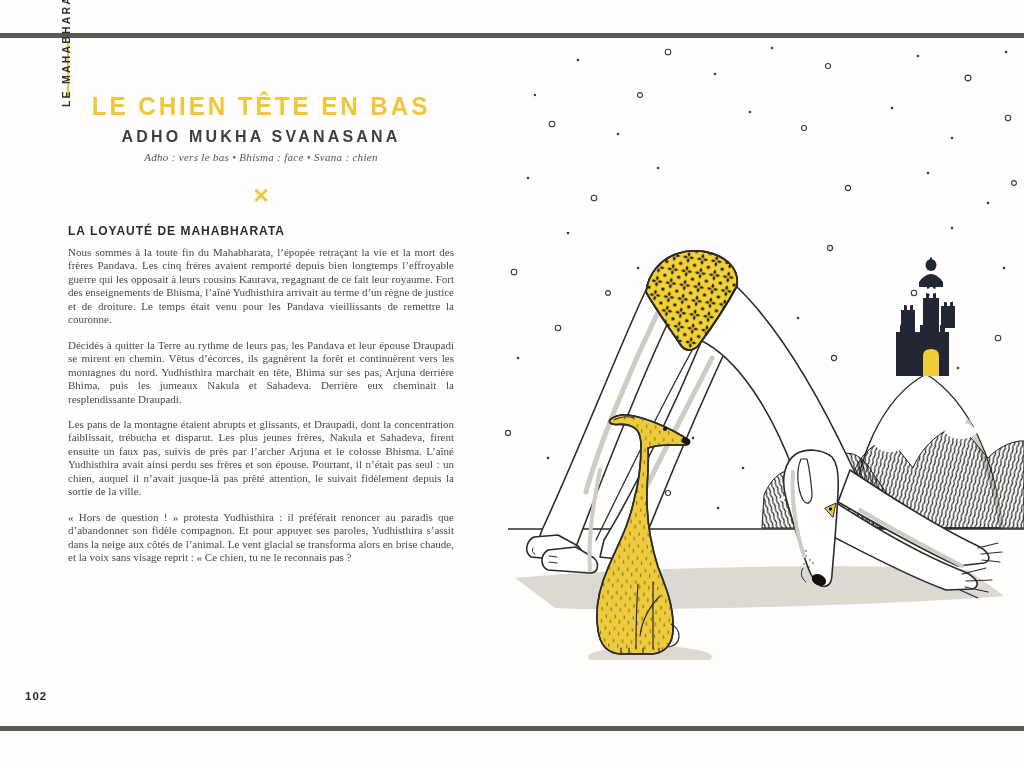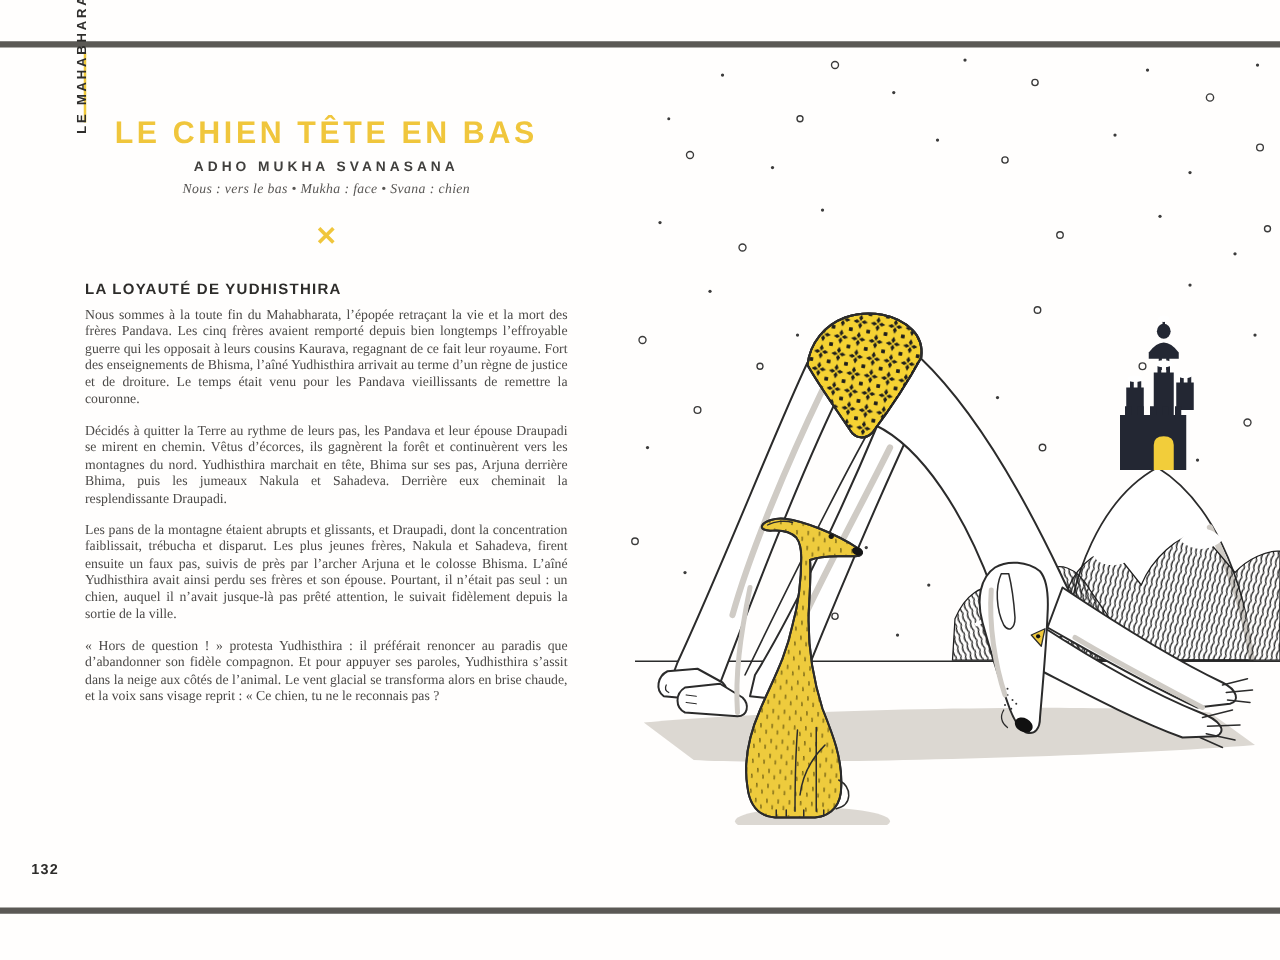--- a/index.html
+++ b/index.html
@@ -8,21 +8,21 @@
   .bar{position:absolute;left:0;width:1024px;height:5px;background:#5b5955;}
   .bar.top{top:33px;}
   .bar.bottom{top:726px;}
   .spine-line{position:absolute;left:67px;top:42px;width:2px;height:56px;background:#f0c93a;}
   .spine-text{position:absolute;left:60px;top:100px;width:14px;
       font-size:10.5px;font-weight:bold;letter-spacing:2.2px;color:#2f2e2c;
       transform:rotate(-90deg) translate(-50%,0);transform-origin:0 0;white-space:nowrap;}
   .header-block{position:absolute;left:68px;top:92px;width:386px;text-align:center;}
   .pose-title{margin:0;font-size:25px;font-weight:800;letter-spacing:3px;color:#f0c63c;
       white-space:nowrap;transform:scaleX(.97);transform-origin:center;}
-  .pose-subtitle{margin-top:7px;font-size:11px;font-weight:600;letter-spacing:3.2px;color:#403f3d;}
+  .pose-subtitle{margin-top:7px;font-size:16px;font-weight:600;letter-spacing:3.2px;color:#403f3d;}
   .etymology{margin-top:5px;font-family:"Liberation Serif",serif;font-style:italic;
       font-size:11px;color:#575553;letter-spacing:.3px;}
   .ornament{margin-top:22px;font-size:21px;font-weight:bold;color:#f0c63c;line-height:1;}
   .article{position:absolute;left:68px;top:224px;width:386px;}
   .section-heading{margin:0 0 8px 0;font-size:12px;font-weight:800;letter-spacing:1px;color:#2d2c2a;}
   .article p{margin:0 0 12px 0;font-family:"Liberation Serif",serif;font-size:11px;
       line-height:13.45px;text-align:justify;color:#4b4947;}
   .page-number{position:absolute;left:25px;top:690px;font-size:11.5px;font-weight:800;
       letter-spacing:1px;color:#2d2c2a;}
   .illustration{position:absolute;left:500px;top:40px;width:524px;height:620px;}
@@ -34,33 +34,33 @@
 
   <div class="bar top"></div>
   <div class="bar bottom"></div>
 
   <div class="spine-line"></div>
   <div class="spine-text">LE MAHABHARATA</div>
 
   <div class="header-block">
     <h1 class="pose-title">LE CHIEN TÊTE EN BAS</h1>
     <div class="pose-subtitle">ADHO MUKHA SVANASANA</div>
-    <div class="etymology">Nous : vers le bas • Mukha : face • Svana : chien</div>
+    <div class="etymology">Adho : vers le bas • Bhisma : face • Svana : chien</div>
     <div class="ornament">✕</div>
   </div>
 
   <section class="article">
-    <h2 class="section-heading">LA LOYAUTÉ DE YUDHISTHIRA</h2>
+    <h2 class="section-heading">LA LOYAUTÉ DE MAHABHARATA</h2>
     <p>Nous sommes à la toute fin du Mahabharata, l’épopée retraçant la vie et la mort des frères Pandava. Les cinq frères avaient remporté depuis bien longtemps l’effroyable guerre qui les opposait à leurs cousins Kaurava, regagnant de ce fait leur royaume. Fort des enseignements de Bhisma, l’aîné Yudhisthira arrivait au terme d’un règne de justice et de droiture. Le temps était venu pour les Pandava vieillissants de remettre la couronne.</p>
     <p>Décidés à quitter la Terre au rythme de leurs pas, les Pandava et leur épouse Draupadi se mirent en chemin. Vêtus d’écorces, ils gagnèrent la forêt et continuèrent vers les montagnes du nord. Yudhisthira marchait en tête, Bhima sur ses pas, Arjuna derrière Bhima, puis les jumeaux Nakula et Sahadeva. Derrière eux cheminait la resplendissante Draupadi.</p>
     <p>Les pans de la montagne étaient abrupts et glissants, et Draupadi, dont la concentration faiblissait, trébucha et disparut. Les plus jeunes frères, Nakula et Sahadeva, firent ensuite un faux pas, suivis de près par l’archer Arjuna et le colosse Bhisma. L’aîné Yudhisthira avait ainsi perdu ses frères et son épouse. Pourtant, il n’était pas seul : un chien, auquel il n’avait jusque-là pas prêté attention, le suivait fidèlement depuis la sortie de la ville.</p>
     <p>« Hors de question ! » protesta Yudhisthira : il préférait renoncer au paradis que d’abandonner son fidèle compagnon. Et pour appuyer ses paroles, Yudhisthira s’assit dans la neige aux côtés de l’animal. Le vent glacial se transforma alors en brise chaude, et la voix sans visage reprit : « Ce chien, tu ne le reconnais pas ?</p>
   </section>
 
-  <div class="page-number">132</div>
+  <div class="page-number">102</div>
 
   <div class="illustration">
     <svg width="524" height="620" viewBox="0 0 524 620" xmlns="http://www.w3.org/2000/svg">
       <defs>
         <pattern id="wv1" width="8" height="8" patternUnits="userSpaceOnUse" patternTransform="rotate(105)">
           <path d="M0,2 q4,2.4 8,0" fill="none" stroke="#1c1c1c" stroke-width="1.1"></path>
           <path d="M0,6 q4,2.4 8,0" fill="none" stroke="#1c1c1c" stroke-width="1.1"></path>
         </pattern>
         <pattern id="wv2" width="8" height="8" patternUnits="userSpaceOnUse" patternTransform="rotate(72)">
           <path d="M0,2 q4,2.4 8,0" fill="none" stroke="#1c1c1c" stroke-width="1.1"></path>

